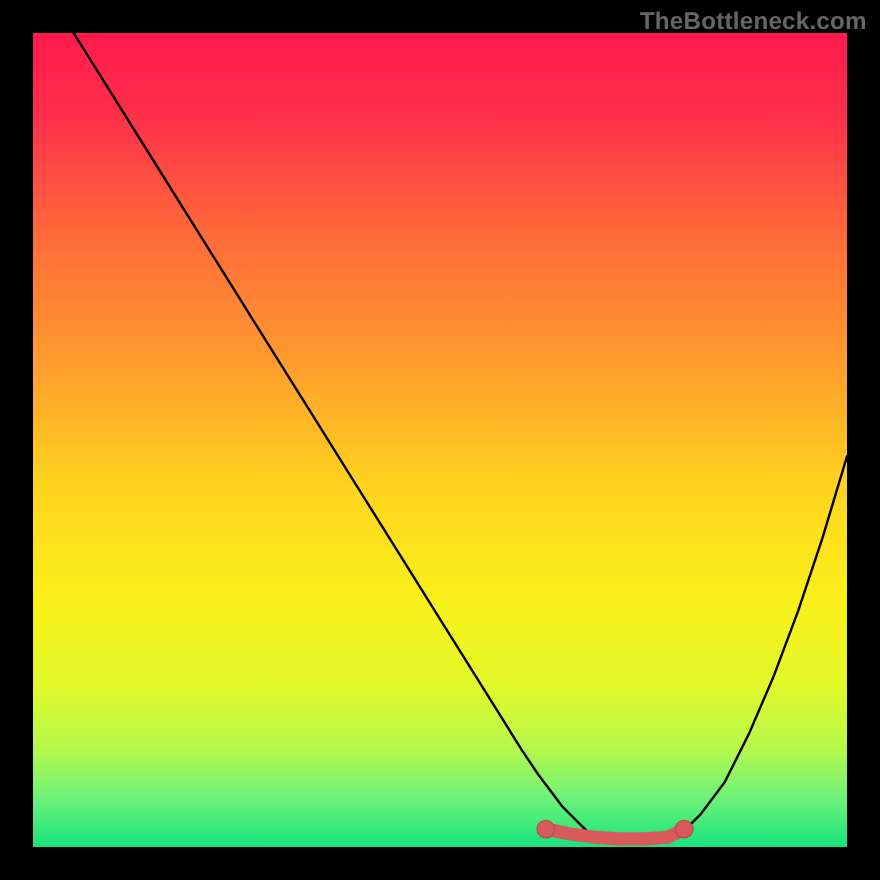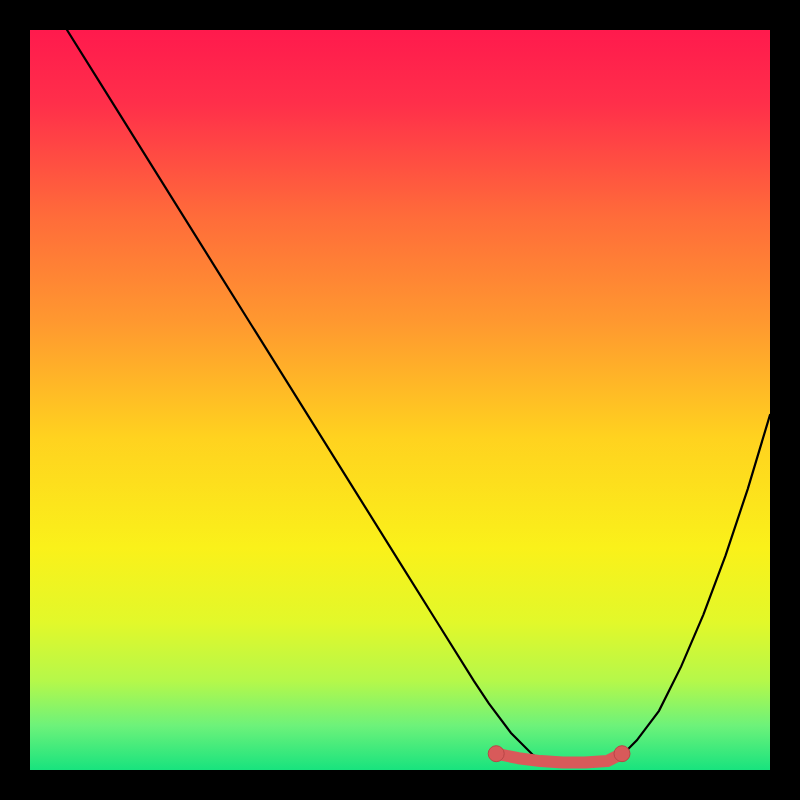--- a/index.html
+++ b/index.html
@@ -59,14 +59,15 @@
       <rect id="bg-rect" x="0" y="0" width="740" height="740" fill="url(#bg-grad)"></rect>
       <path id="curve-path" fill="none" stroke-width="2.2" stroke-linecap="round" d="M37.0 0.0 L74.0 59.2 L111.0 118.4 L148.0 177.6 L185.0 236.8 L222.0 296.0 L259.0 355.2 L296.0 414.4 L333.0 473.6 L370.0 532.8 L407.0 592.0 L444.0 651.2 L458.8 673.4 L481.0 703.0 L503.2 725.2 L518.0 732.6 L532.8 736.3 L547.6 736.3 L562.4 736.3 L577.2 732.6 L592.0 725.2 L606.8 710.4 L629.0 680.8 L651.2 636.4 L673.4 584.6 L695.6 525.4 L717.8 458.8 L740.0 384.8" stroke="#000000"></path>
       <g id="markers">
           <path d="M466.2 723.7 L488.4 728.2 L510.6 731.1 L532.8 732.6 L555.0 732.6 L577.2 731.1 L592.0 723.7" fill="none" stroke="#d85a5a" stroke-width="12" stroke-linecap="round" stroke-linejoin="round"></path>
           <circle cx="466.2" cy="723.7" r="8" fill="#d85a5a" stroke="#b84646" stroke-width="1"></circle>
           <circle cx="592.0" cy="723.7" r="8" fill="#d85a5a" stroke="#b84646" stroke-width="1"></circle>
         </g>
     </svg>
   </div>
 
+  <div class="watermark">TheBottleneck.com</div>
 
 </div>
 
 </body></html>

